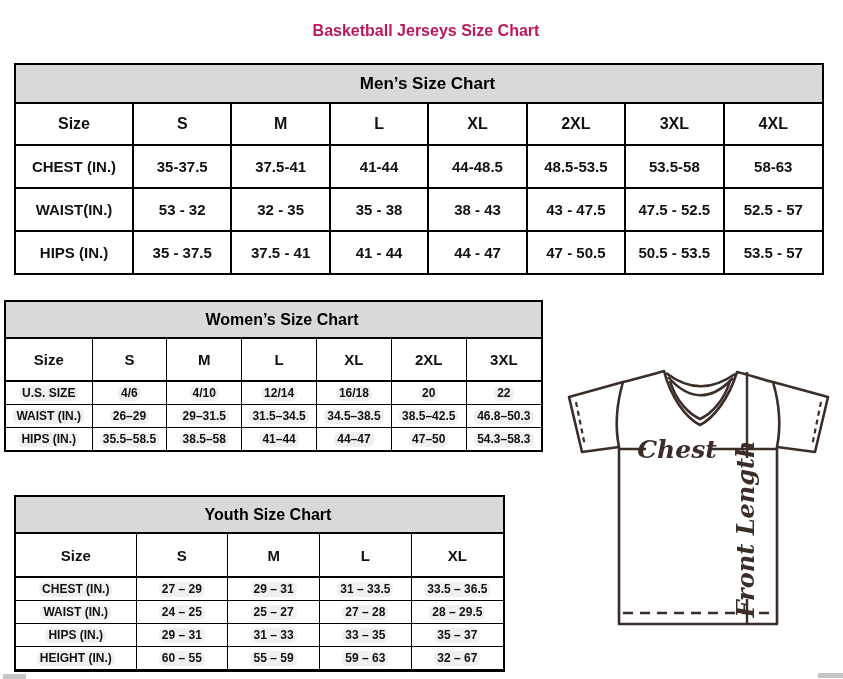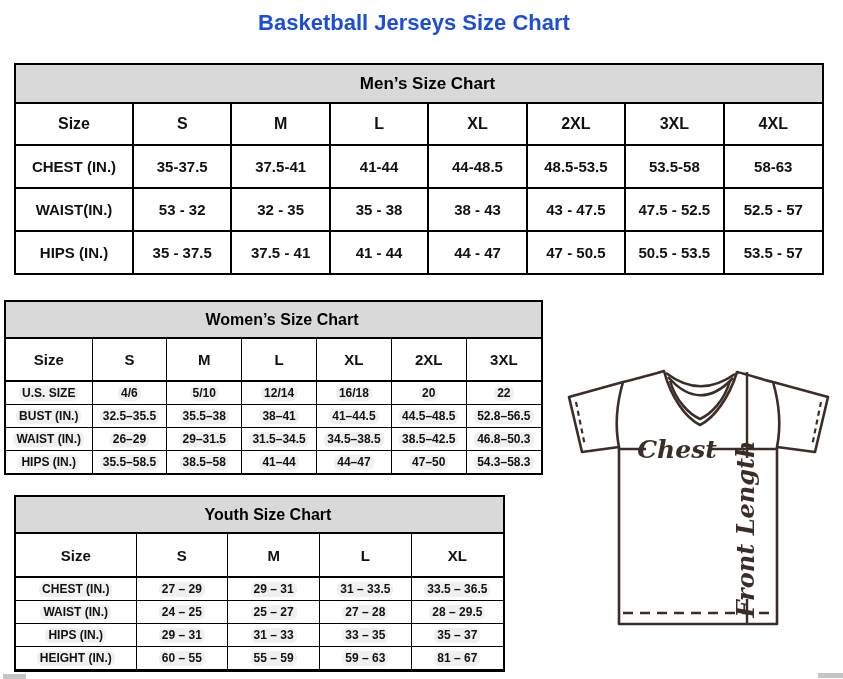--- a/index.html
+++ b/index.html
@@ -3,22 +3,22 @@
 <meta charset="utf-8">
 <style>
   html,body{margin:0;padding:0;}
   body{
     width:843px;height:679px;position:relative;overflow:hidden;
     background:#ffffff;color:#111111;
     font-family:"Liberation Sans",sans-serif;
     -webkit-font-smoothing:antialiased;
   }
   .page-title{
-    position:absolute;left:0;top:6px;width:820px;margin:4px;
-    text-align:center;font-size:22px;font-weight:bold;color:#1d4ed8;
+    position:absolute;left:0;top:6px;width:820px;margin:16px;
+    text-align:center;font-size:16px;font-weight:bold;color:#be185d;
   }
   .tbl-wrap{position:absolute;border:2px solid #000;background:#fff;}
   .tbl-title{
     background:#d9d9d9;border-bottom:2px solid #000;
     text-align:center;font-weight:bold;color:#000;padding-left:17px;
   }
   table{border-collapse:collapse;width:100%;table-layout:fixed;}
   th,td{
     border:2px solid #000;text-align:center;vertical-align:middle;
     font-weight:bold;padding:0;color:#111;
@@ -139,34 +139,25 @@
       <th>S</th>
       <th>M</th>
       <th>L</th>
       <th>XL</th>
       <th>2XL</th>
       <th>3XL</th>
     </tr>
     <tr>
       <th><span class="hl">U.S. SIZE</span></th>
       <td><span class="hl">4/6</span></td>
-      <td><span class="hl">5/10</span></td>
+      <td><span class="hl">4/10</span></td>
       <td><span class="hl">12/14</span></td>
       <td><span class="hl">16/18</span></td>
       <td><span class="hl">20</span></td>
       <td><span class="hl">22</span></td>
-    </tr>
-    <tr>
-      <th><span class="hl">BUST (IN.)</span></th>
-      <td><span class="hl">32.5–35.5</span></td>
-      <td><span class="hl">35.5–38</span></td>
-      <td><span class="hl">38–41</span></td>
-      <td><span class="hl">41–44.5</span></td>
-      <td><span class="hl">44.5–48.5</span></td>
-      <td><span class="hl">52.8–56.5</span></td>
     </tr>
     <tr>
       <th><span class="hl">WAIST (IN.)</span></th>
       <td><span class="hl">26–29</span></td>
       <td><span class="hl">29–31.5</span></td>
       <td><span class="hl">31.5–34.5</span></td>
       <td><span class="hl">34.5–38.5</span></td>
       <td><span class="hl">38.5–42.5</span></td>
       <td><span class="hl">46.8–50.3</span></td>
     </tr>
@@ -220,21 +211,21 @@
       <td><span class="hl">29 – 31</span></td>
       <td><span class="hl">31 – 33</span></td>
       <td><span class="hl">33 – 35</span></td>
       <td><span class="hl">35 – 37</span></td>
     </tr>
     <tr>
       <th><span class="hl">HEIGHT (IN.)</span></th>
       <td><span class="hl">60 – 55</span></td>
       <td><span class="hl">55 – 59</span></td>
       <td><span class="hl">59 – 63</span></td>
-      <td><span class="hl">81 – 67</span></td>
+      <td><span class="hl">32 – 67</span></td>
     </tr>
   </tbody>
     </table>
 </div>
 
 <svg class="jersey" width="286" height="318" viewBox="0 0 286 318" fill="none" stroke="#3b2e28" stroke-width="2.6" stroke-linejoin="round" stroke-linecap="butt">
 
   <path fill="#ffffff" d="M107,10 C93,14 79,18 66,21 L12,36 L25,91 L62,86 L62,263 L220,263 L220,86 L258,91 L271,36 L216,21 C203,18 193,14 180,11
            C172,37 157,57 143,64 C129,57 114,37 107,10 Z"></path>
 

